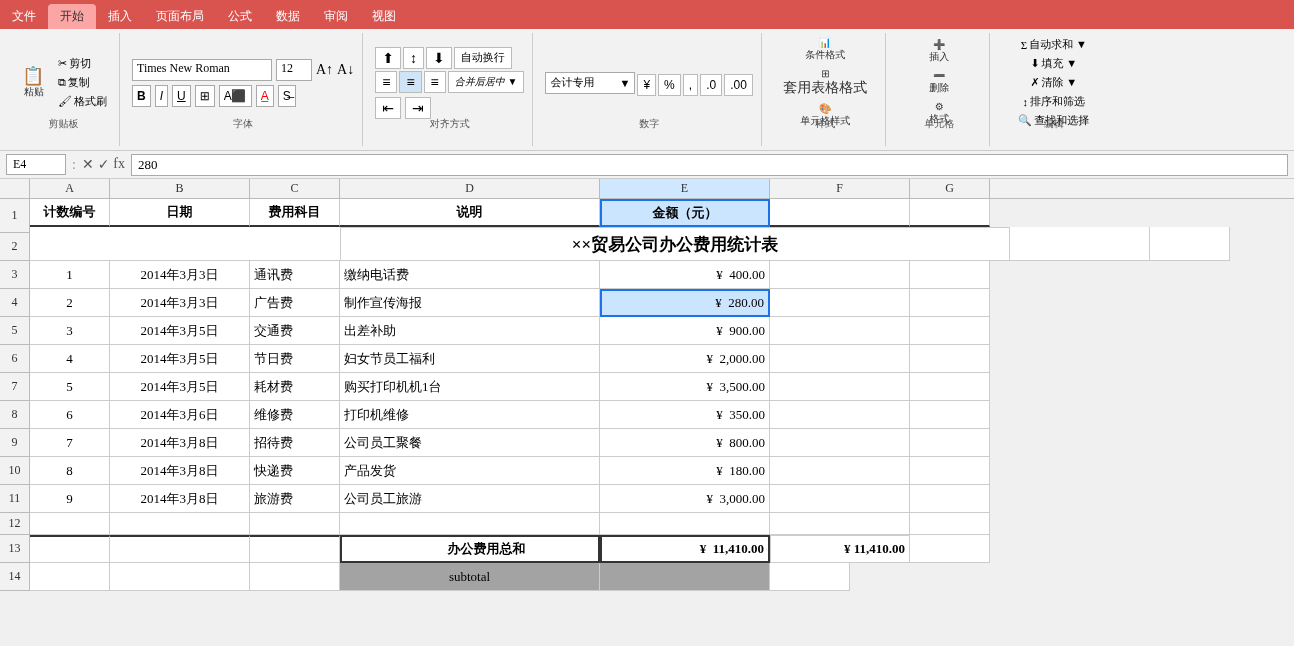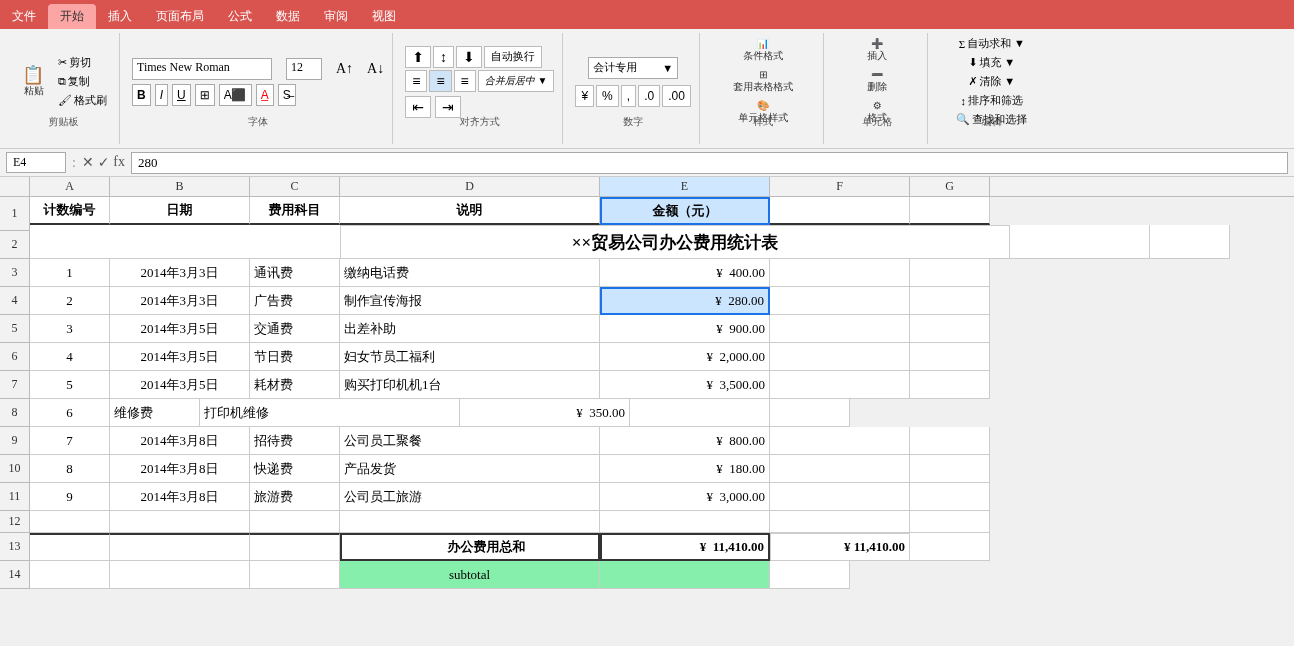--- a/index.html
+++ b/index.html
@@ -7,21 +7,21 @@
     .ribbon-tabs { display: flex; background: #d9534f; padding-top: 4px; }
     .ribbon-tab { padding: 4px 12px; font-size: 12px; color: white; cursor: pointer; }
     .ribbon-tab.active { background: #fca5a5; color: #333; border-radius: 4px 4px 0 0; }
     .ribbon-body { background: #f2f2f2; border-bottom: 1px solid #ccc; padding: 4px 8px; display: flex; align-items: stretch; gap: 4px; min-height: 88px; }
     .ribbon-group { display: flex; flex-direction: column; align-items: center; border-right: 1px solid #ccc; padding: 2px 8px; min-width: 60px; position: relative; }
     .ribbon-group-label { font-size: 10px; color: #555; position: absolute; bottom: 15px; }
     .ribbon-group-content { display: flex; flex-wrap: wrap; align-items: center; justify-content: center; gap: 2px; flex: 1; padding-bottom: 14px; }
     .rb-btn { display: flex; flex-direction: column; align-items: center; font-size: 10px; cursor: pointer; padding: 2px 4px; border-radius: 3px; color: #333; min-width: 36px; }
     .rb-btn .icon { font-size: 18px; line-height: 1; }
     .rb-btn-sm { display: flex; align-items: center; gap: 2px; font-size: 11px; cursor: pointer; padding: 1px 4px; border-radius: 3px; white-space: nowrap; }
-    .font-selector { display: flex; align-items: center; gap: 14px; margin-bottom: 2px; }
+    .font-selector { display: flex; align-items: center; gap: 4px; margin-bottom: 2px; }
     .font-box { background: white; border: 1px solid #aaa; padding: 1px 4px; font-size: 12px; min-width: 140px; height: 22px; }
     .size-box { background: white; border: 1px solid #aaa; padding: 1px 4px; font-size: 12px; width: 36px; height: 22px; }
     .font-row { display: flex; align-items: center; gap: 4px; }
     .fbt { background: white; border: 1px solid #aaa; padding: 0 4px; height: 22px; font-size: 12px; cursor: pointer; }
     .fbt-b { font-weight: bold; }
     .fbt-i { font-style: italic; }
     .fbt-u { text-decoration: underline; }
     .align-group { display: flex; flex-direction: column; gap: 2px; }
     .align-row { display: flex; gap: 2px; }
     .abt { background: white; border: 1px solid #bbb; padding: 2px 6px; font-size: 14px; cursor: pointer; height: 22px; display: flex; align-items: center; }
@@ -47,21 +47,21 @@
     .grid { display: flex; flex-direction: column; }
     .grid-row { display: flex; }
     .cell { border-right: 1px solid #ccc; border-bottom: 1px solid #ccc; display: flex; align-items: center; overflow: hidden; font-size: 13px; padding: 0 4px; white-space: nowrap; background: white; }
     .cell.center { justify-content: center; }
     .cell.right { justify-content: flex-end; }
     .cell.bold { font-weight: bold; }
     .cell.selected { background: #cce5ff; border: 2px solid #1a73e8; }
     .cell.header-row { background: white; font-weight: bold; border-bottom: 2px solid #333; }
     .cell.title-cell { font-size: 16px; font-weight: bold; justify-content: center; }
     .cell.total-row { background: white; font-weight: bold; }
-    .cell.subtotal-yellow { background: #86efac; justify-content: center; font-family: Liberation Serif, serif; }
+    .cell.subtotal-yellow { background: #a3a3a3; justify-content: center; font-family: Liberation Serif, serif; }
     .cell.sum-olive { background: #808000; color: white; justify-content: center; }
     .col-a { width: 80px; min-width: 80px; }
     .col-b { width: 140px; min-width: 140px; }
     .col-c { width: 90px; min-width: 90px; }
     .col-d { width: 260px; min-width: 260px; }
     .col-e { width: 170px; min-width: 170px; }
     .col-f { width: 140px; min-width: 140px; }
     .col-g { width: 80px; min-width: 80px; }
     .row-h { height: 28px; min-height: 28px; }
     .row-h-title { height: 34px; min-height: 34px; }
@@ -148,21 +148,21 @@
         </div>
         <div style="display:flex;gap:4px;margin-top:2px;">
           <button class="abt">⇤</button>
           <button class="abt">⇥</button>
         </div>
       </div>
       <span class="ribbon-group-label">对齐方式</span>
     </div>
 
     <div class="ribbon-group" style="min-width:120px;">
-      <div class="ribbon-group-content" style="flex-direction:column;padding-bottom:14px;">
+      <div class="ribbon-group-content" style="flex-direction:row;padding-bottom:14px;">
         <div class="dropdown-box">
           <span>会计专用</span>
           <span>▼</span>
         </div>
         <div class="pct-row" style="margin-top:4px;">
           <button class="nbt">¥</button>
           <button class="nbt">%</button>
           <button class="nbt">,</button>
           <button class="nbt">.0</button>
           <button class="nbt">.00</button>
@@ -172,21 +172,21 @@
     </div>
 
     <div class="ribbon-group" style="min-width:120px;">
       <div class="ribbon-group-content" style="flex-direction:column;padding-bottom:14px;">
         <div class="rb-btn">
             <span>📊</span>
             <span>条件格式</span>
           </div>
         <div class="rb-btn">
             <span>⊞</span>
-            <span style="font-size:10px;">套用表格格式</span>
+            <span style="font-size:14px;">套用表格格式</span>
           </div>
         <div class="rb-btn">
             <span>🎨</span>
             <span>单元格样式</span>
           </div>
       </div>
       <span class="ribbon-group-label">样式</span>
     </div>
 
     <div class="ribbon-group" style="min-width:100px;">
@@ -345,20 +345,21 @@
         <div class="cell col-b row-h center">2014年3月5日</div>
         <div class="cell col-c row-h">耗材费</div>
         <div class="cell col-d row-h">购买打印机机1台</div>
         <div class="cell col-e row-h right"><span class="yen">¥&nbsp;&nbsp;</span>3,500.00</div>
         <div class="cell col-f row-h"></div>
         <div class="cell col-g row-h"></div>
       </div>
 
       <div class="grid-row">
         <div class="cell col-a row-h center">6</div>
+        <div class="cell col-b row-h center">2014年3月6日</div>
         <div class="cell col-c row-h">维修费</div>
         <div class="cell col-d row-h">打印机维修</div>
         <div class="cell col-e row-h right"><span class="yen">¥&nbsp;&nbsp;</span>350.00</div>
         <div class="cell col-f row-h"></div>
         <div class="cell col-g row-h"></div>
       </div>
 
       <div class="grid-row">
         <div class="cell col-a row-h center">7</div>
         <div class="cell col-b row-h center">2014年3月8日</div>

